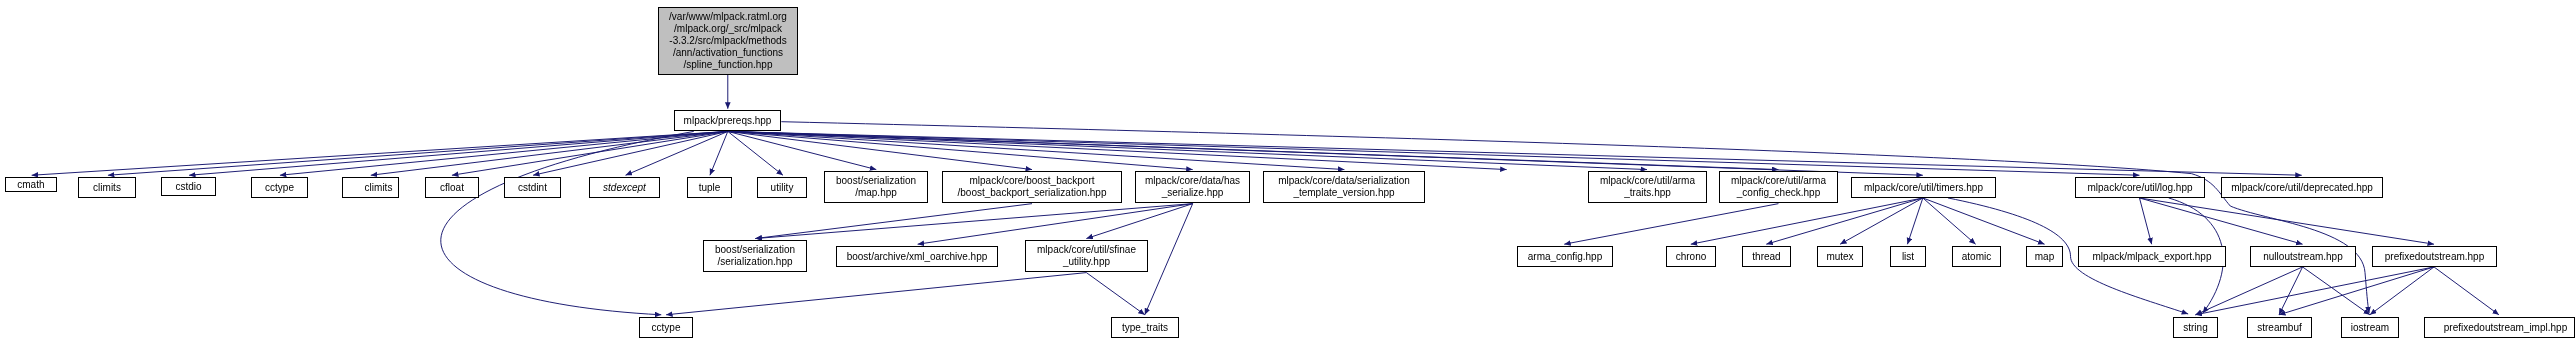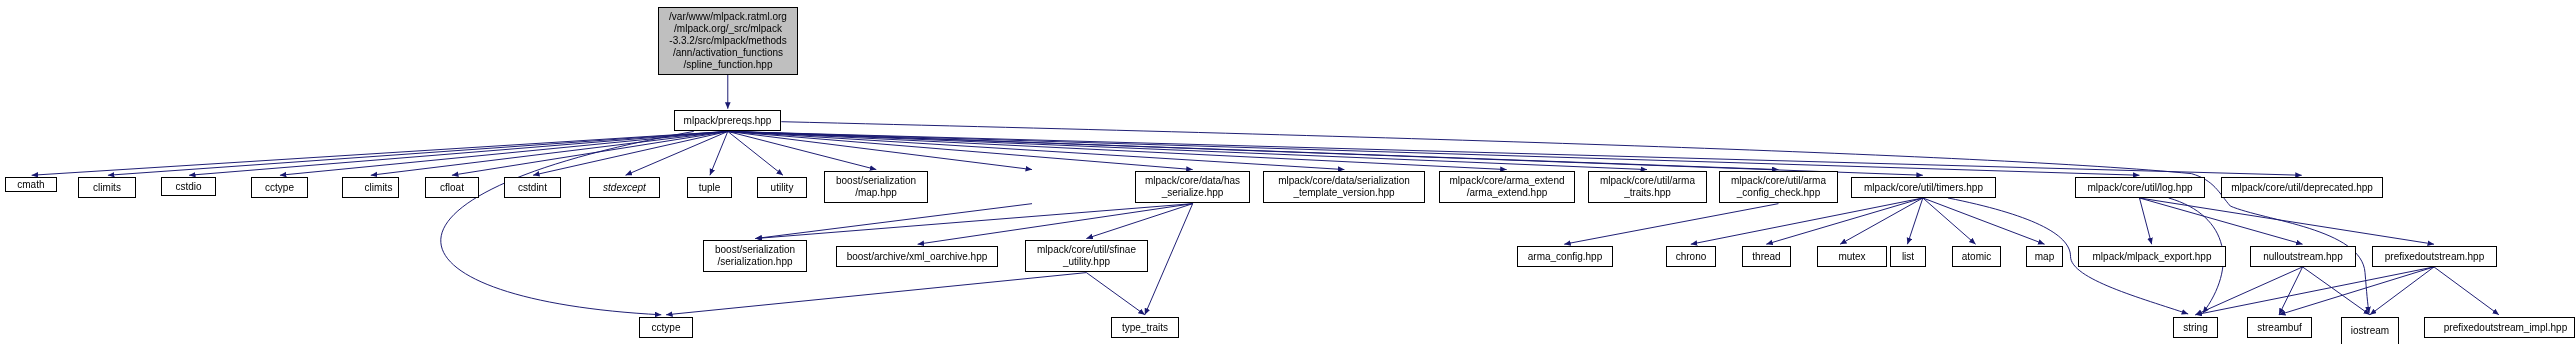--- a/index.html
+++ b/index.html
@@ -102,48 +102,48 @@
     <div class="node" style="left: 161px; top: 177px; width: 55px; height: 19px;">cstdio</div>
     <div class="node" style="left: 251px; top: 177px; width: 57px; height: 21px;">cctype</div>
     <div class="node" style="left: 342px; top: 177px; width: 57px; height: 21px; padding-left: 16px;">climits</div>
     <div class="node" style="left: 425px; top: 177px; width: 54px; height: 21px;">cfloat</div>
     <div class="node" style="left: 504px; top: 177px; width: 57px; height: 21px;">cstdint</div>
     <div class="node" style="left: 589px; top: 177px; width: 71px; height: 21px; font-style: italic;">stdexcept</div>
     <div class="node" style="left: 687px; top: 177px; width: 45px; height: 21px;">tuple</div>
     <div class="node" style="left: 757px; top: 177px; width: 50px; height: 21px;">utility</div>
     <div class="node" style="left: 824px; top: 171px; width: 104px; height: 32px;">boost/serialization
 /map.hpp</div>
+    <div class="node" style="left: 942px; top: 171px; width: 180px; height: 32px;">mlpack/core/boost_backport
+/boost_backport_serialization.hpp</div>
     <div class="node" style="left: 1135px; top: 171px; width: 115px; height: 32px;">mlpack/core/data/has
 _serialize.hpp</div>
     <div class="node" style="left: 1263px; top: 171px; width: 162px; height: 32px;">mlpack/core/data/serialization
 _template_version.hpp</div>
-    <div class="node" style="left: 1439px; top: 171px; width: 136px; height: 32px;">mlpack/core/arma_extend
-/arma_extend.hpp</div>
     <div class="node" style="left: 1588px; top: 171px; width: 119px; height: 32px;">mlpack/core/util/arma
 _traits.hpp</div>
     <div class="node" style="left: 1719px; top: 171px; width: 119px; height: 32px;">mlpack/core/util/arma
 _config_check.hpp</div>
     <div class="node" style="left: 1851px; top: 177px; width: 145px; height: 21px;">mlpack/core/util/timers.hpp</div>
     <div class="node" style="left: 2075px; top: 177px; width: 130px; height: 21px;">mlpack/core/util/log.hpp</div>
     <div class="node" style="left: 2221px; top: 177px; width: 162px; height: 21px;">mlpack/core/util/deprecated.hpp</div>
     <div class="node" style="left: 703px; top: 240px; width: 104px; height: 32px;">boost/serialization
 /serialization.hpp</div>
     <div class="node" style="left: 836px; top: 246px; width: 162px; height: 21px;">boost/archive/xml_oarchive.hpp</div>
     <div class="node" style="left: 1025px; top: 240px; width: 123px; height: 32px;">mlpack/core/util/sfinae
 _utility.hpp</div>
     <div class="node" style="left: 1517px; top: 246px; width: 96px; height: 21px;">arma_config.hpp</div>
     <div class="node" style="left: 1666px; top: 246px; width: 50px; height: 21px;">chrono</div>
     <div class="node" style="left: 1742px; top: 246px; width: 49px; height: 21px;">thread</div>
-    <div class="node" style="left: 1817px; top: 246px; width: 70px; height: 21px;">mutex</div>
+    <div class="node" style="left: 1817px; top: 246px; width: 46px; height: 21px;">mutex</div>
     <div class="node" style="left: 1890px; top: 246px; width: 36px; height: 21px;">list</div>
     <div class="node" style="left: 1952px; top: 246px; width: 49px; height: 21px;">atomic</div>
     <div class="node" style="left: 2026px; top: 246px; width: 37px; height: 21px;">map</div>
     <div class="node" style="left: 2078px; top: 246px; width: 148px; height: 21px;">mlpack/mlpack_export.hpp</div>
     <div class="node" style="left: 2250px; top: 246px; width: 106px; height: 21px; text-align: center;">nulloutstream.hpp</div>
     <div class="node" style="left: 2372px; top: 246px; width: 125px; height: 21px;">prefixedoutstream.hpp</div>
     <div class="node" style="left: 639px; top: 317px; width: 54px; height: 21px;">cctype</div>
     <div class="node" style="left: 1111px; top: 317px; width: 68px; height: 21px;">type_traits</div>
     <div class="node" style="left: 2173px; top: 317px; width: 45px; height: 21px;">string</div>
     <div class="node" style="left: 2247px; top: 317px; width: 65px; height: 21px;">streambuf</div>
-    <div class="node" style="left: 2341px; top: 317px; width: 58px; height: 28px;">iostream</div>
+    <div class="node" style="left: 2341px; top: 317px; width: 58px; height: 21px;">iostream</div>
     <div class="node" style="left: 2424px; top: 317px; width: 151px; height: 21px; padding-left: 12px;">prefixedoutstream_impl.hpp</div>
   </div>
 
 
 </body></html>

